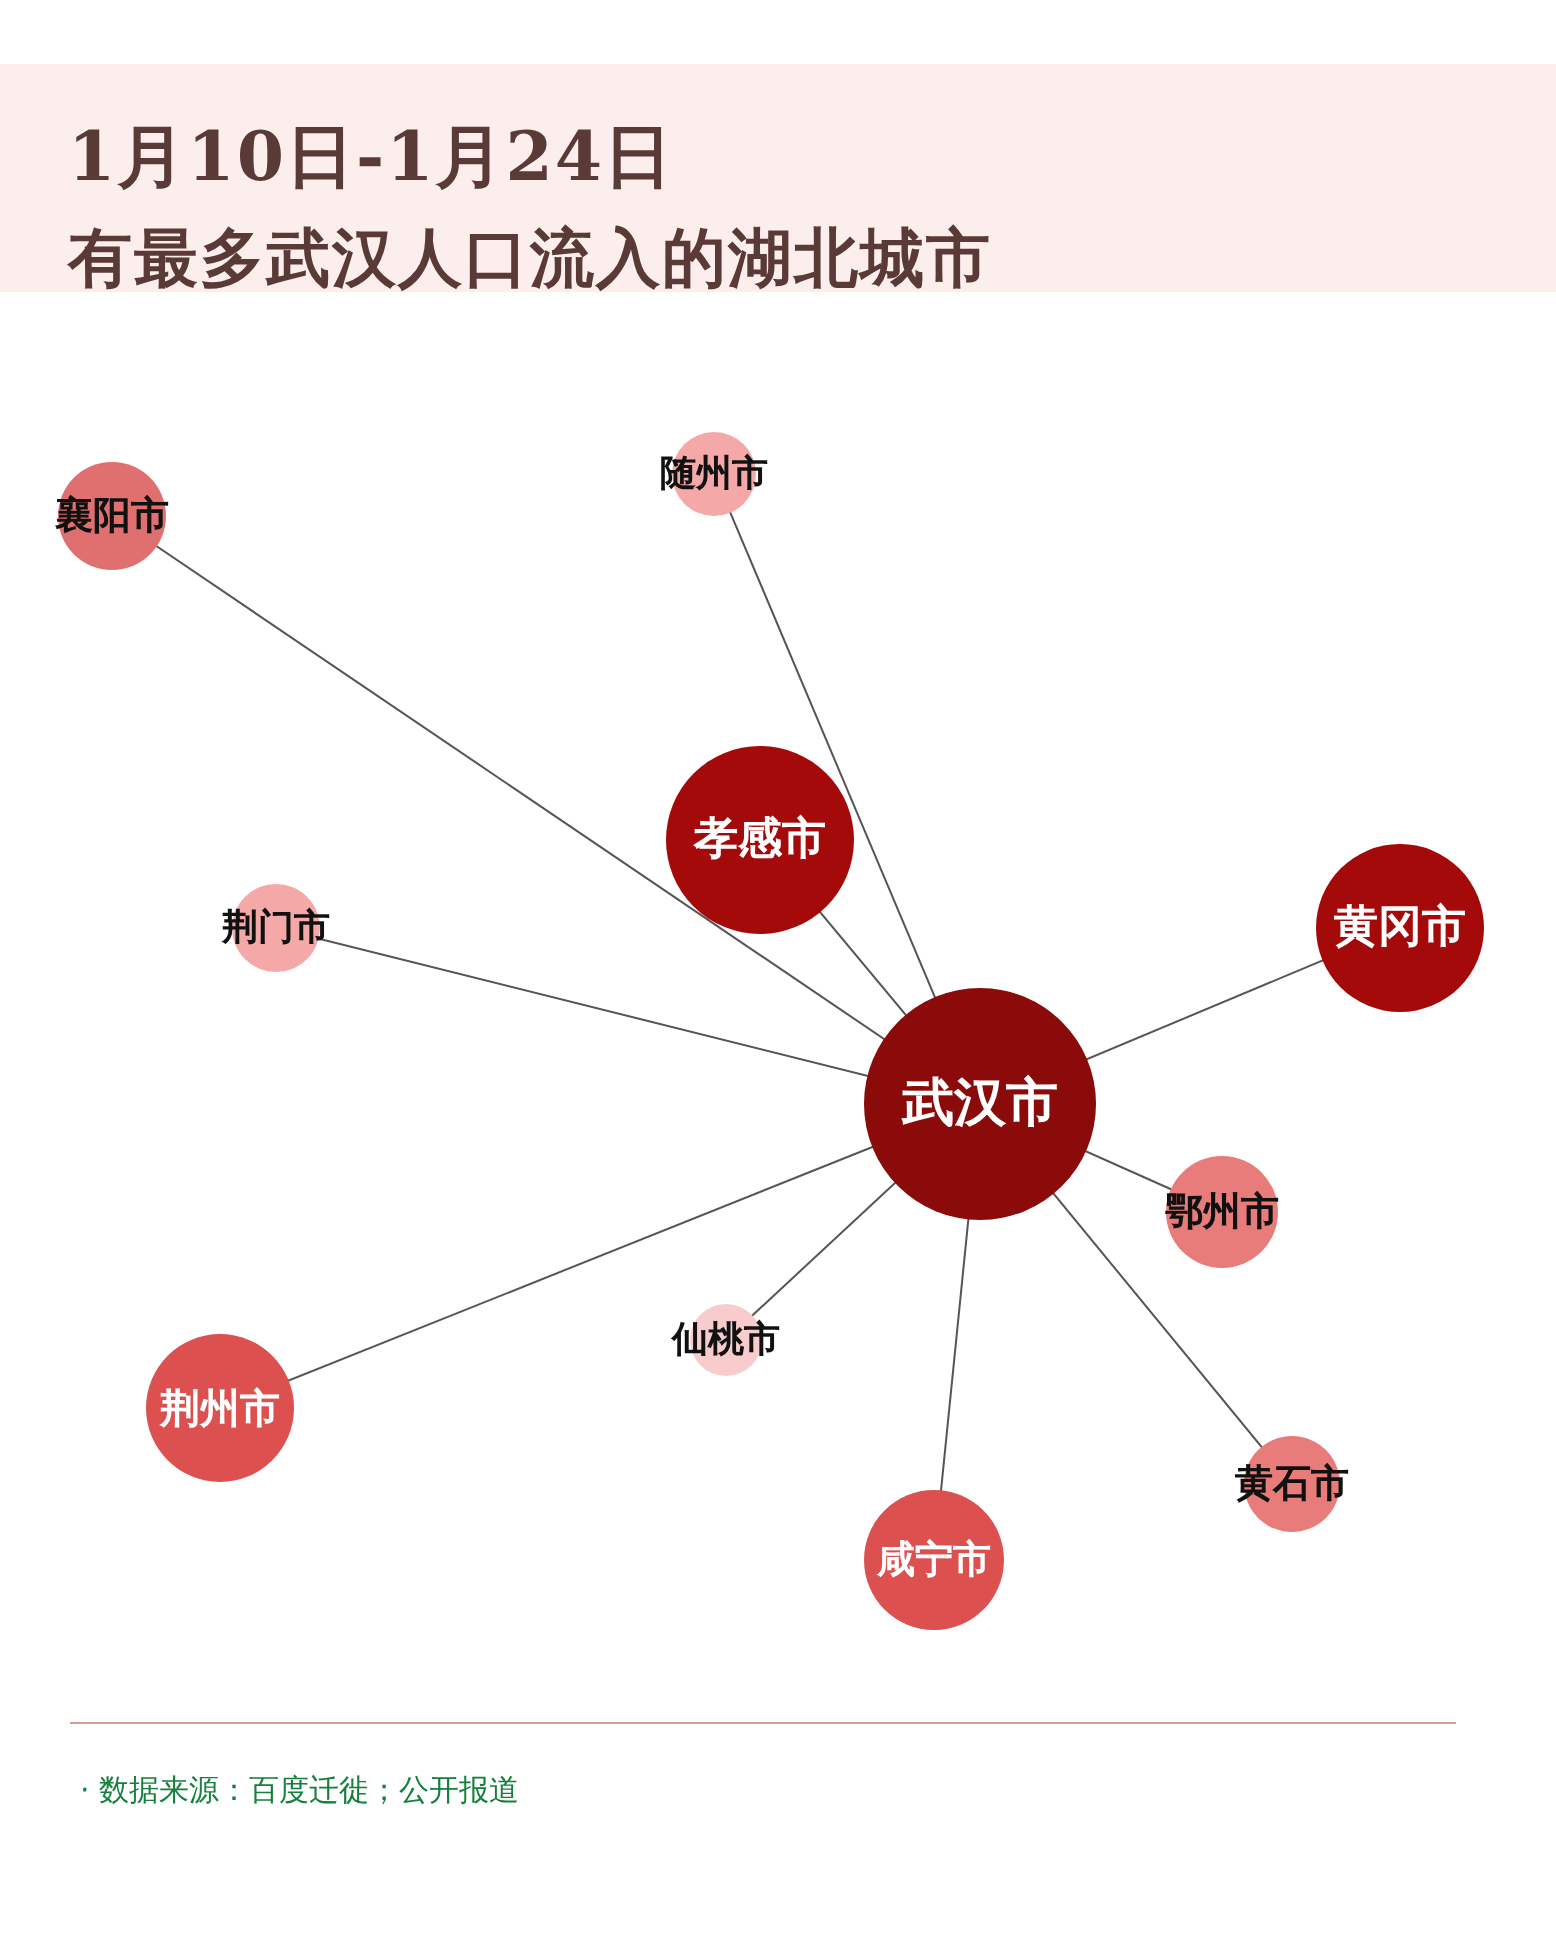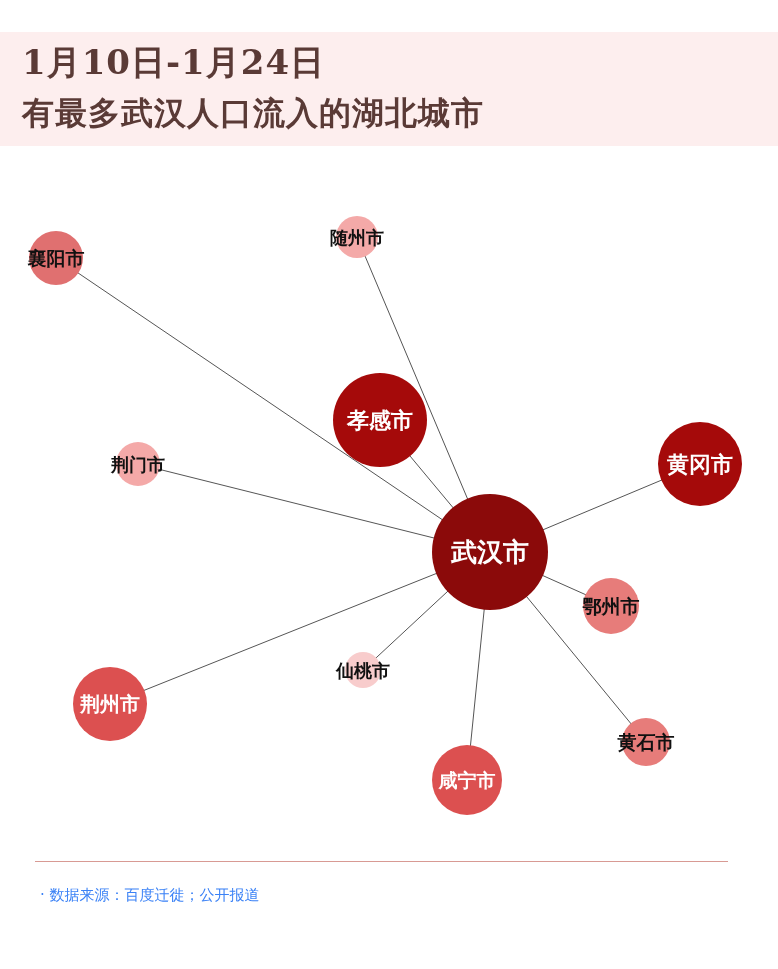--- a/index.html
+++ b/index.html
@@ -1,24 +1,24 @@
 <!DOCTYPE html>
 <html><head>
 <meta charset="utf-8">
 <style>
   html, body { margin:0; padding:0; background:#ffffff; }
   body { width:778px; height:969px; position:relative; overflow:hidden; font-family:"DejaVu Sans", sans-serif; }
   .header { position:absolute; left:0; top:32px; width:778px; height:114px; background:#fdeeee; }
-  .title { position:absolute; left:22px; font-family:"DejaVu Serif", serif; font-weight:bold; color:#5a3a36; white-space:nowrap; letter-spacing:1px; }
+  .title { position:absolute; left:34px; font-family:"DejaVu Serif", serif; font-weight:bold; color:#5a3a36; white-space:nowrap; letter-spacing:1px;margin-top:16px; }
   .t1 { top:40px; font-size:34px; }
   .t2 { top:92px; font-size:32px; }
   svg.graph { position:absolute; left:0; top:0; }
   .node-label { font-family:"DejaVu Sans", sans-serif; font-weight:bold; text-anchor:middle; dominant-baseline:central; }
   .divider { position:absolute; left:35px; top:861px; width:693px; height:1px; background:#d89a94; }
-  .source { position:absolute; left:40px; top:886px; font-size:15px; color:#3b82f6; white-space:nowrap;text-align:center; }
+  .source { position:absolute; left:40px; top:886px; font-size:15px; color:#15803d; white-space:nowrap;text-align:center; }
 </style>
 </head>
 <body>
 
 <div class="header"></div>
 <div class="title t1">1月10日-1月24日</div>
 <div class="title t2">有最多武汉人口流入的湖北城市</div>
 
 <svg class="graph" width="778" height="969">
   <g id="edges">

